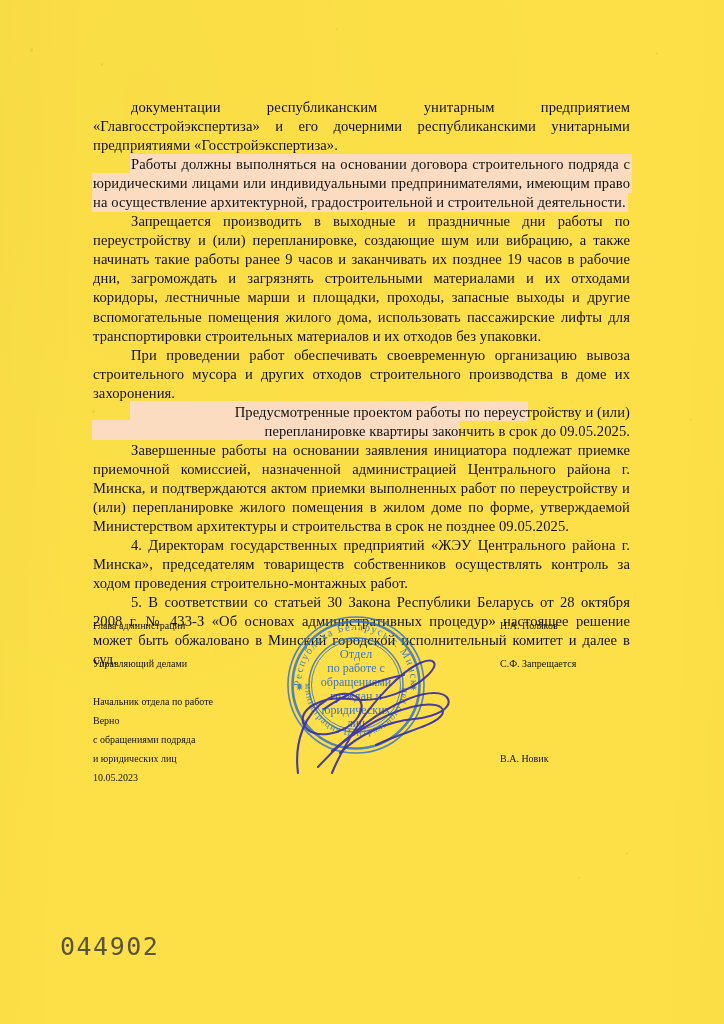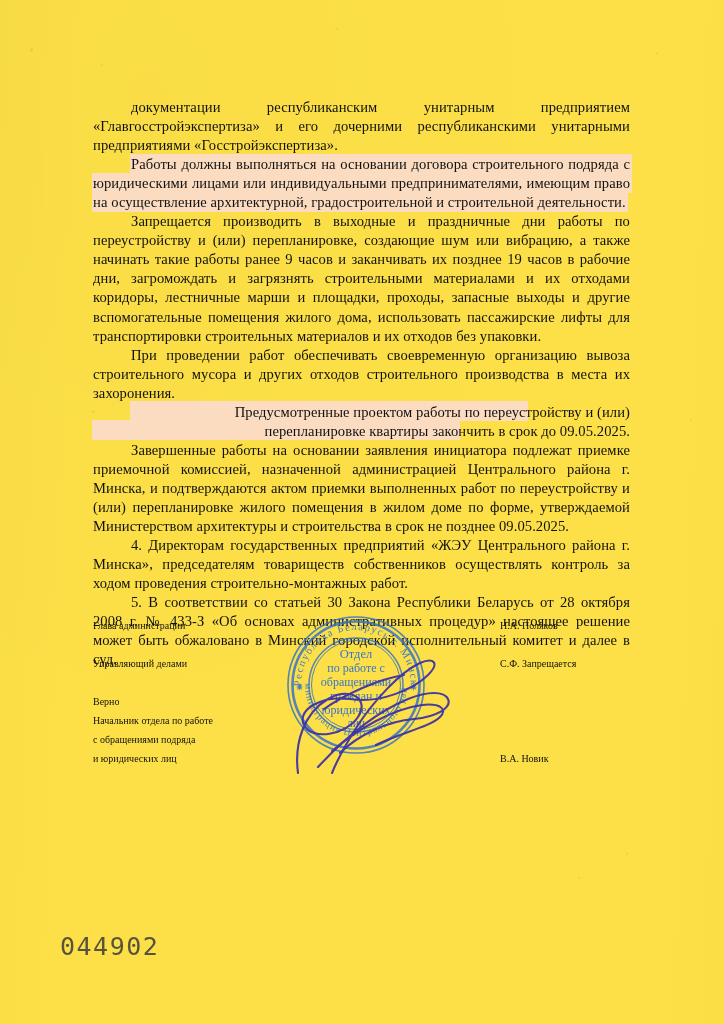--- a/index.html
+++ b/index.html
@@ -153,21 +153,21 @@
 
     <div class="hl-block">
       <p class="para ind hl" style="background: transparent;">Работы должны выполняться на основании договора строительного подряда с юридическими лицами или индивидуальными предпринимателями, имеющим право на осуществление архитектурной, градостроительной и строительной деятельности.</p>
     <div class="hl-band" style="background: rgb(251, 220, 192); left: 37px; top: -1.5px; width: 502px; height: 20px;"></div>
         <div class="hl-band" style="background: rgb(251, 220, 192); left: -1px; top: 17.5469px; width: 540px; height: 20px;"></div>
         <div class="hl-band" style="background: rgb(251, 220, 192); left: -1px; top: 36.5938px; width: 535.734px; height: 20px;"></div>
       </div>
 
     <p class="para ind">Запрещается производить в выходные и праздничные дни работы по переустройству и (или) перепланировке, создающие шум или вибрацию, а также начинать такие работы ранее 9 часов и заканчивать их позднее 19 часов в рабочие дни, загромождать и загрязнять строительными материалами и их отходами коридоры, лестничные марши и площадки, проходы, запасные выходы и другие вспомогательные помещения жилого дома, использовать пассажирские лифты для транспортировки строительных материалов и их отходов без упаковки.</p>
 
-    <p class="para ind">При проведении работ обеспечивать своевременную организацию вывоза строительного мусора и других отходов строительного производства в места их захоронения.</p>
+    <p class="para ind">При проведении работ обеспечивать своевременную организацию вывоза строительного мусора и других отходов строительного производства в доме их захоронения.</p>
 
     <div class="hl-block">
       <p class="para ind hl last-left" style="background: transparent; text-align: right;">Предусмотренные проектом работы по переустройству и (или) перепланировке квартиры закончить в срок до 09.05.2025.</p>
     <div class="hl-band" style="background: rgb(251, 220, 192); left: 37px; top: -1.5px; width: 398.344px; height: 20px;"></div>
         <div class="hl-band" style="background: rgb(251, 220, 192); left: -1px; top: 17.5469px; width: 368.484px; height: 20px;"></div>
       </div>
 
     <p class="para ind">Завершенные работы на основании заявления инициатора подлежат приемке приемочной комиссией, назначенной администрацией Центрального района г. Минска, и подтверждаются актом приемки выполненных работ по переустройству  и (или) перепланировке жилого помещения в жилом доме по форме, утверждаемой Министерством архитектуры и строительства в срок  не позднее 09.05.2025.</p>
 
     <p class="para ind">4. Директорам государственных предприятий «ЖЭУ Центрального района г. Минска», председателям товариществ собственников осуществлять контроль за ходом проведения строительно-монтажных работ.</p>
@@ -185,36 +185,39 @@
     <div class="spacer-row"></div>
 
     <div class="sig-row">
       <span class="sig-left">Управляющий делами</span>
       <span class="sig-right">С.Ф. Запрещается</span>
     </div>
 
     <div class="spacer-row"></div>
 
     <div class="sig-row">
+      <span class="sig-left">Начальник отдела по работе</span>
+    </div>
+
+    <div class="sig-row">
       <span class="sig-left">Верно</span>
-    </div>
-
-    <div class="sig-row">
-      <span class="sig-left">Начальник отдела по работе</span>
     </div>
 
     <div class="sig-row">
       <span class="sig-left">с обращениями подряда</span>
     </div>
 
     <div class="sig-row">
       <span class="sig-left">и юридических лиц</span>
       <span class="sig-right">В.А. Новик</span>
     </div>
 
+    <div class="sig-row">
+      <span class="sig-left">10.05.2023</span>
+    </div>
   </div>
 
   <div class="stamp">
     <svg width="150" height="152" viewBox="0 0 150 152" xmlns="http://www.w3.org/2000/svg">
       <defs>
         <path id="arcTop" d="M 20,78 A 55,55 0 0 1 130,78" fill="none"></path>
         <path id="arcBottom" d="M 24,78 A 51,51 0 0 0 126,78" fill="none"></path>
       </defs>
       <g opacity="0.82" stroke="#2f6fd0" fill="none">
         <circle cx="75" cy="78" r="68" stroke-width="1.6"></circle>

